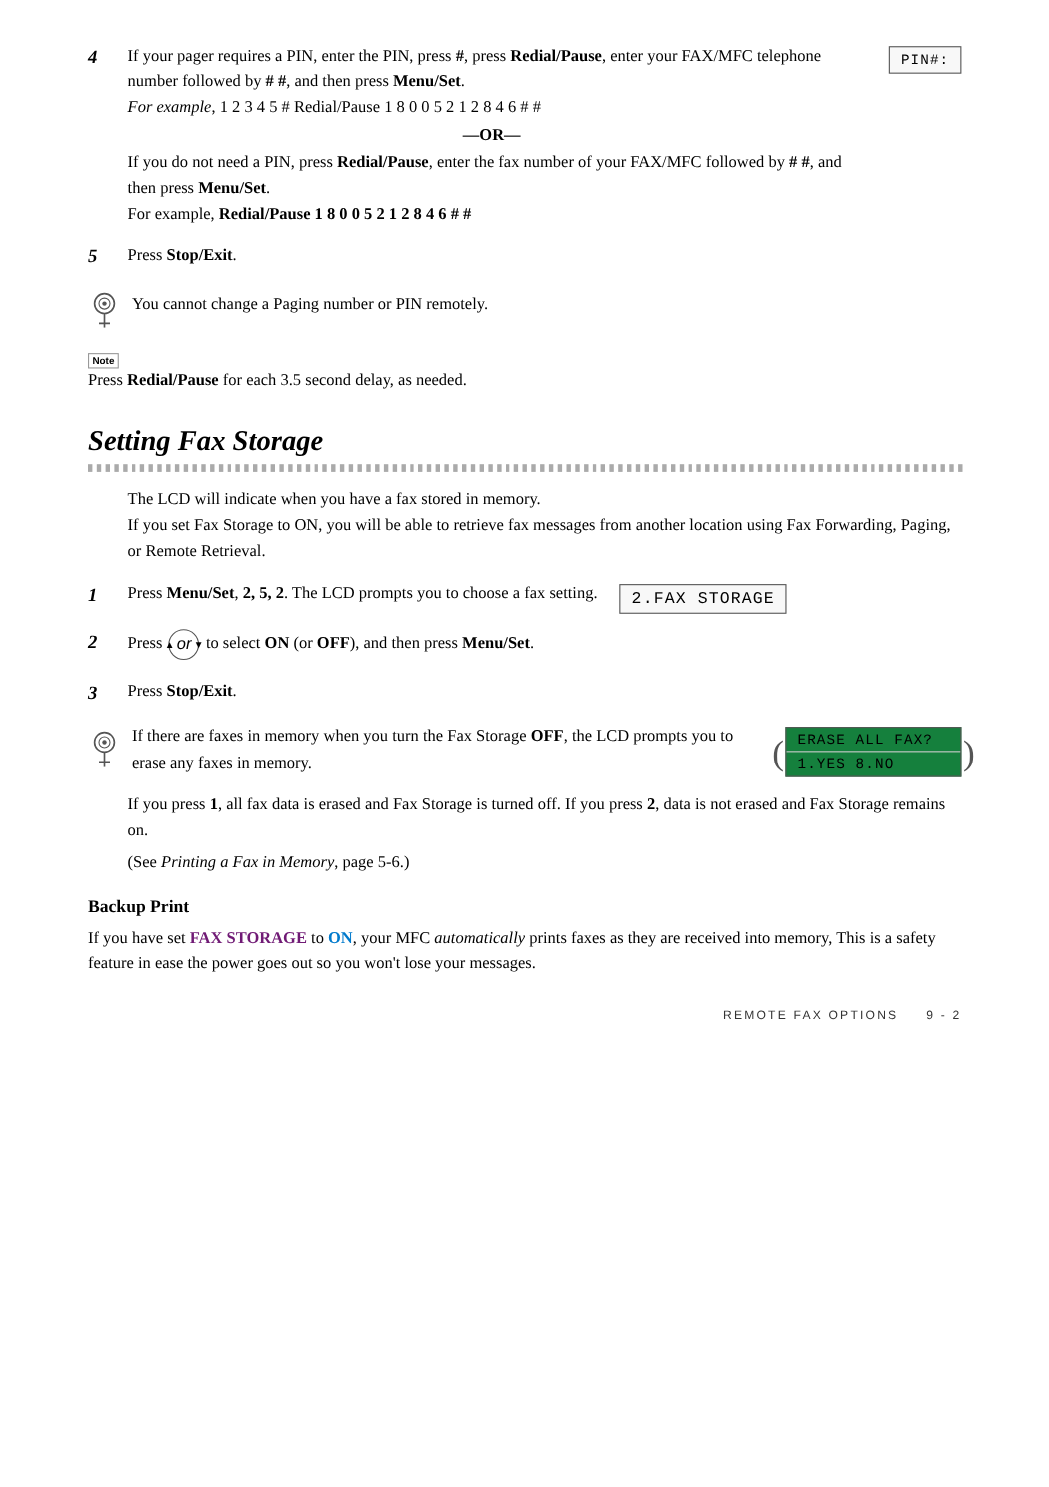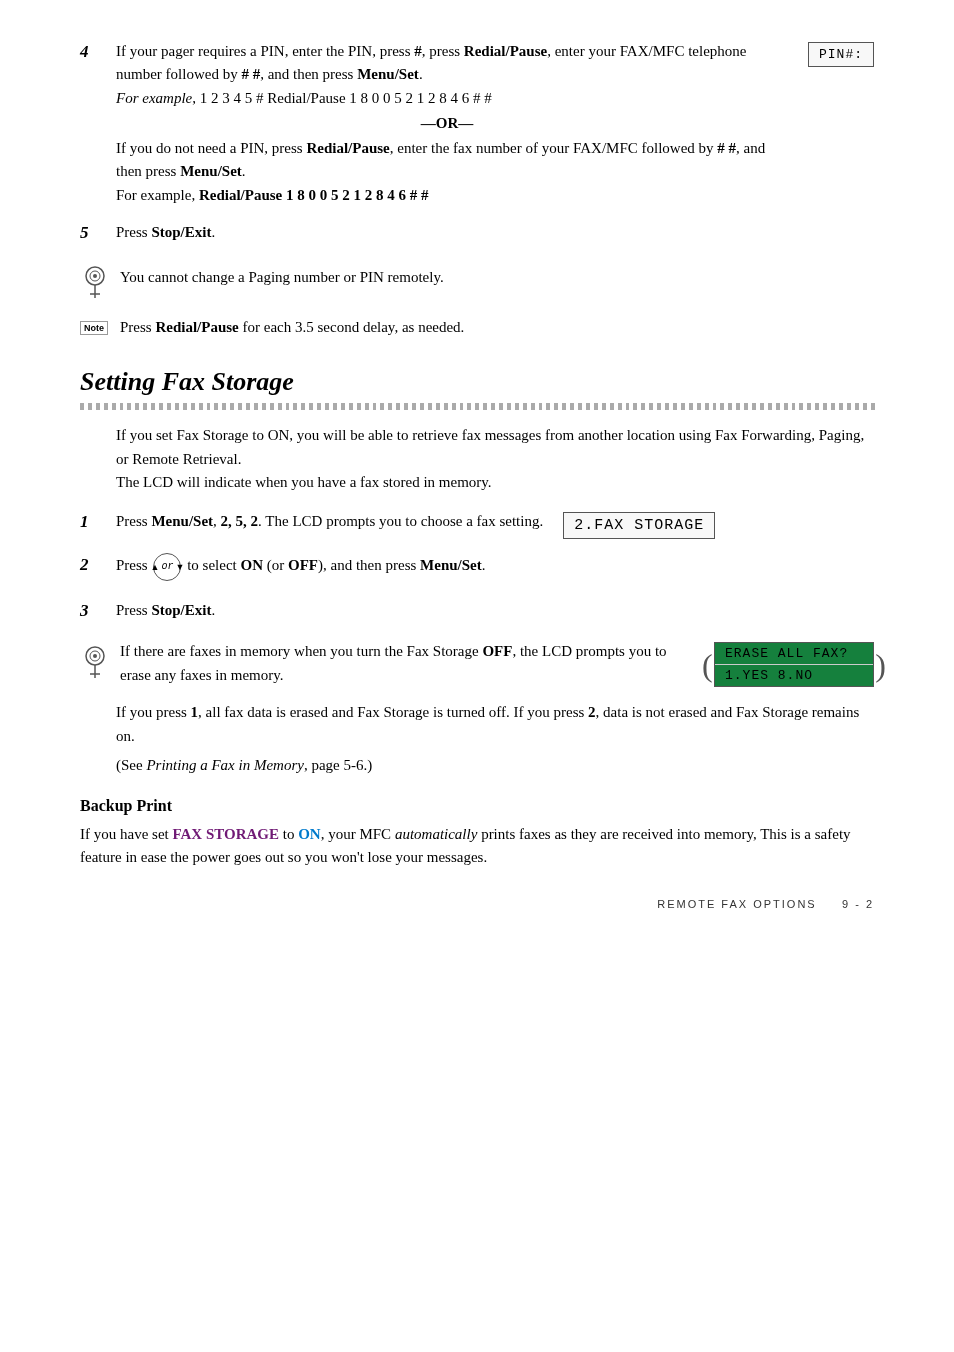--- a/index.html
+++ b/index.html
@@ -204,21 +204,21 @@
         <line x1="15" y1="21" x2="15" y2="34" stroke="#555" stroke-width="1.5"></line>
         <line x1="10" y1="30" x2="20" y2="30" stroke="#555" stroke-width="1.5"></line>
         <circle cx="15" cy="12" r="2" fill="#555"></circle>
       </svg>
     </div>
     <div style="line-height:1.55; padding-top: 4px;">
       <span>You cannot change a Paging number or PIN remotely.</span>
     </div>
   </div>
 
-  <div class="note-block" style="margin-bottom: 24px;">
+  <div class="note-block" style="margin-bottom: 24px; flex-direction: column;">
     <div class="note-icon" style="align-items:flex-start; padding-top:2px;">
       <span class="note-label">Note</span>
     </div>
     <div style="line-height:1.55;">
       <span>Press </span><b>Redial/Pause</b><span> for each 3.5 second delay, as needed.</span>
     </div>
   </div>
 
   <div class="section-heading">Setting Fax Storage</div>
   <div class="section-divider">
@@ -319,22 +319,22 @@
     <span class="dash-sq"></span>
     <span class="dash-sq"></span>
     <span class="dash-sq"></span>
     <span class="dash-sq"></span>
     <span class="dash-sq"></span>
     <span class="dash-sq"></span>
     <span class="dash-sq"></span>
   </div>
 
   <div class="section-intro">
+    <p>The LCD will indicate when you have a fax stored in memory.</p>
     <p>If you set Fax Storage to ON, you will be able to retrieve fax messages from another location using Fax Forwarding, Paging, or Remote Retrieval.</p>
-    <p>The LCD will indicate when you have a fax stored in memory.</p>
   </div>
 
   <div class="step-block">
     <div class="step-number"><i>1</i></div>
     <div class="step-content" style="display:flex; align-items:flex-start;">
       <div>
         <p>
           <span>Press </span><b>Menu/Set</b><span>, </span><b>2, 5, 2</b><span>.  The LCD prompts you to choose a fax setting.</span>
         </p>
       </div>
@@ -344,21 +344,21 @@
     </div>
   </div>
 
   <div class="step-block">
     <div class="step-number"><i>2</i></div>
     <div class="step-content">
       <p>
         <span>Press </span>
         <span class="scroll-icon" style="display:inline-flex; align-items:center; justify-content:center;">
           <span style="font-size:9px;">▲</span>
-          <span style="font-size:10px; font-style:italic; margin:0 2px;font-family:Liberation Mono, monospace;">or</span>
+          <span style="font-size:15px; font-style:italic; margin:0 2px;">or</span>
           <span style="font-size:9px;">▼</span>
         </span>
         <span> to select </span><b>ON</b><span> (or </span><b>OFF</b><span>), and then press </span><b>Menu/Set</b><span>.</span>
       </p>
     </div>
   </div>
 
   <div class="step-block">
     <div class="step-number"><i>3</i></div>
     <div class="step-content">

